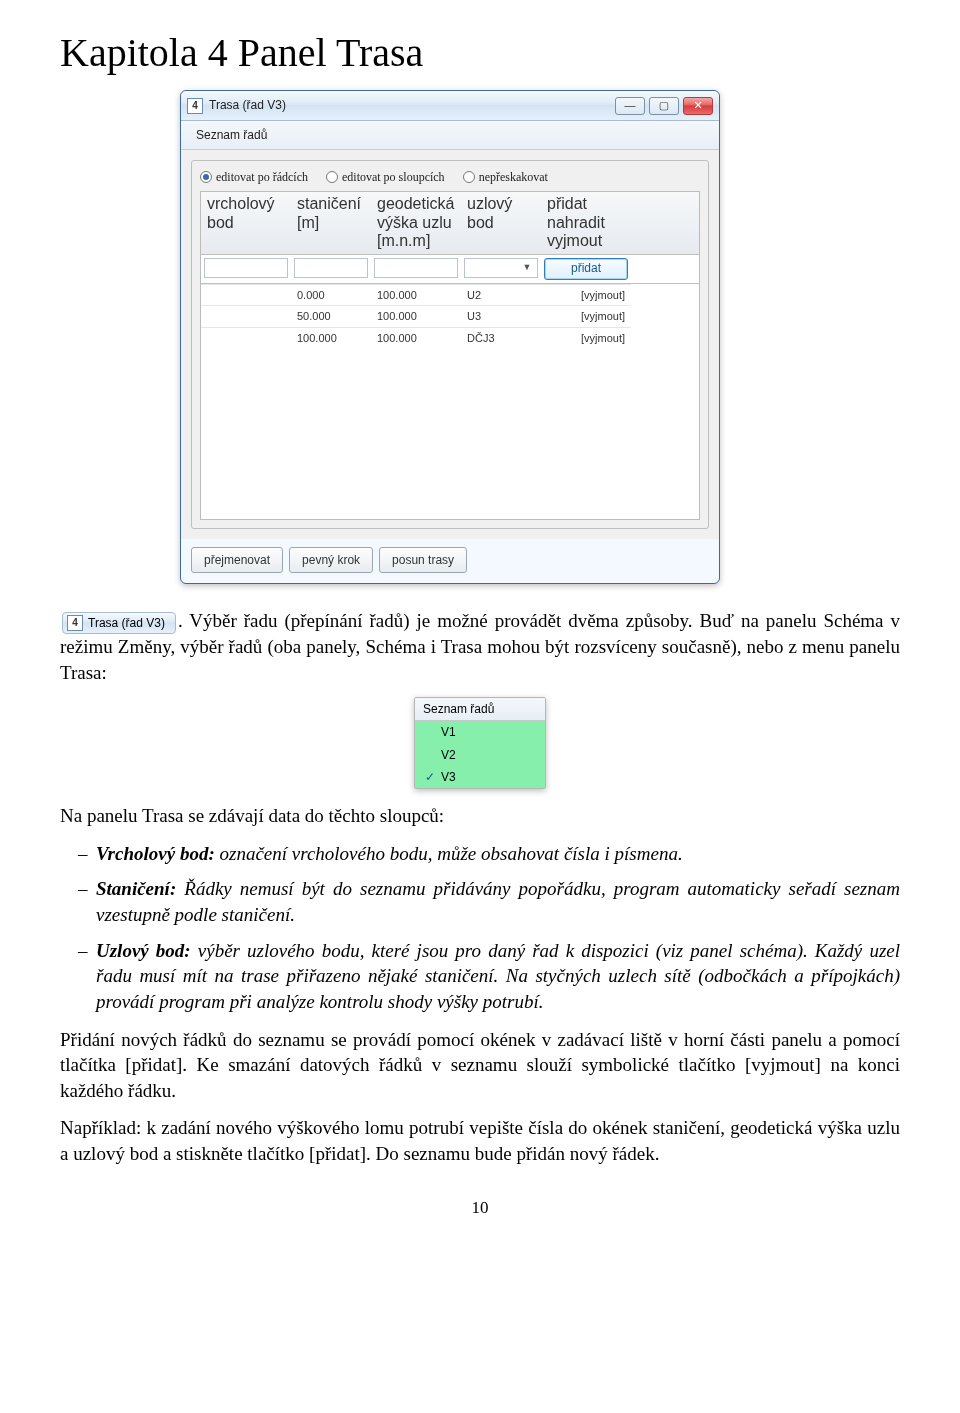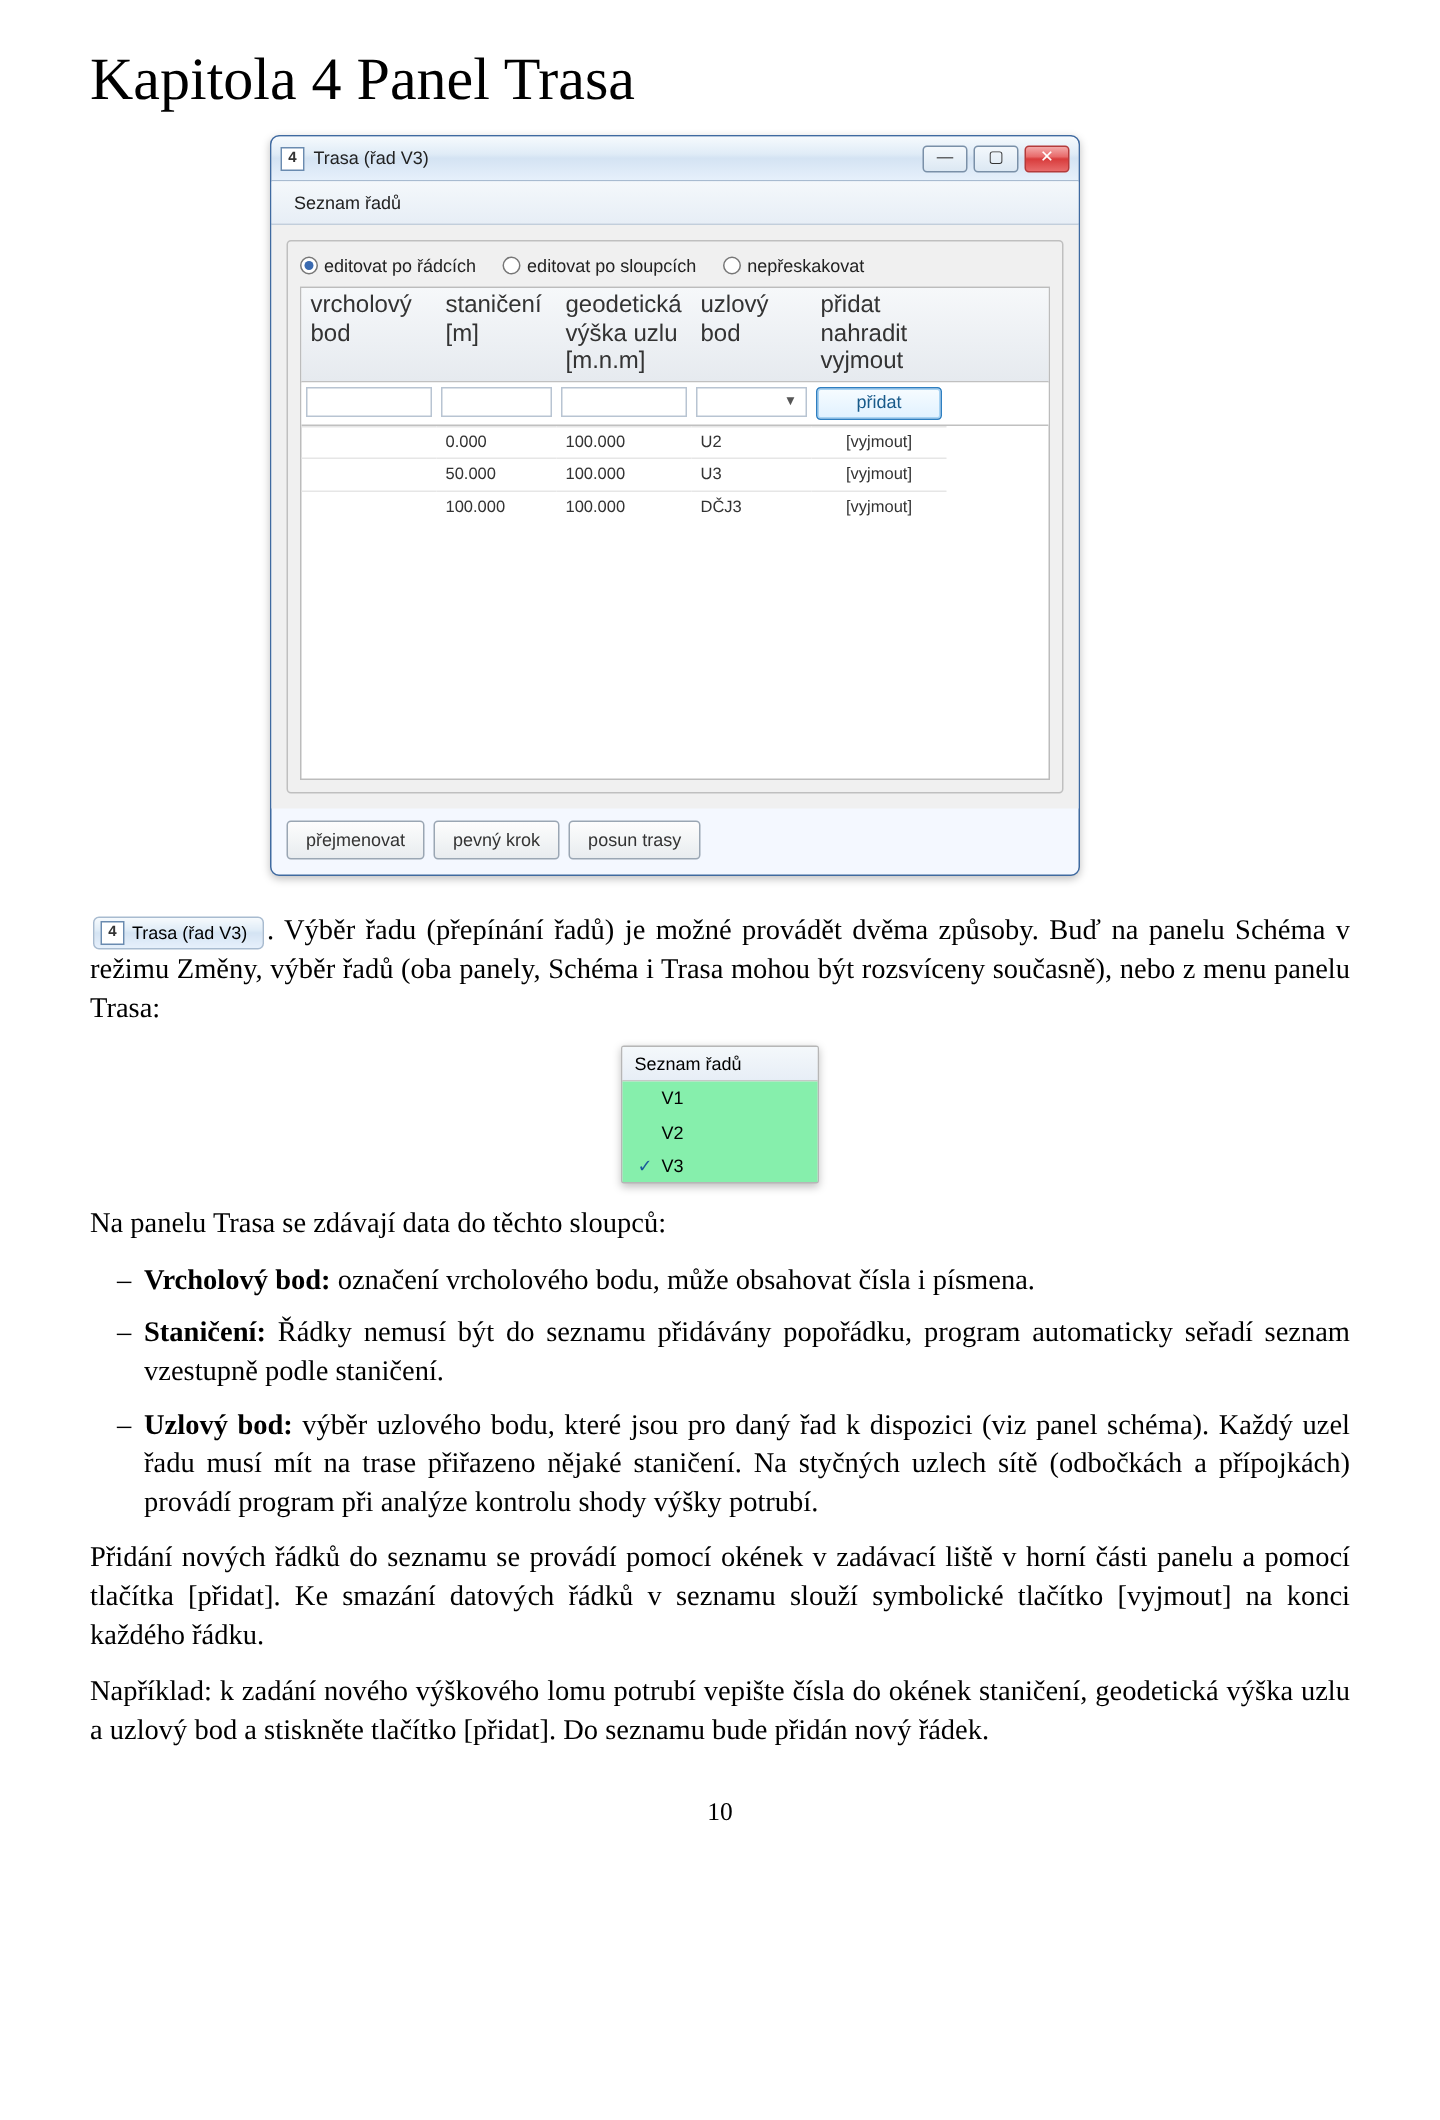--- a/index.html
+++ b/index.html
@@ -76,21 +76,21 @@
   .client {
     padding: 10px 10px 10px 10px;
     background: #f0f0f0;
   }
   .groupbox {
     border: 1px solid #bfbfbf;
     border-radius: 3px;
     padding: 8px;
     background: #f0f0f0;
   }
-  .radios { display: flex; gap: 18px; margin-bottom: 6px; }
+  .radios { display: flex; gap: 18px; margin-bottom: 6px; font-family: Liberation Serif, serif; }
   .radio-item { display: flex; align-items: center; gap: 4px; }
   .radio {
     width: 12px; height: 12px;
     border: 1px solid #777;
     border-radius: 50%;
     background: #fff;
     display: inline-flex; align-items: center; justify-content: center;
   }
   .radio.checked::after {
     content: ""; width: 6px; height: 6px; border-radius: 50%; background: #3a6ab0;
@@ -147,21 +147,21 @@
     font-size: 12px;
     display: flex; align-items: center; justify-content: center;
     box-shadow: inset 0 0 0 1px #a8d3f2;
   }
   .grid-row .dcell {
     padding: 3px 6px;
     font-size: 11px;
     color: #333;
     border-top: 1px solid #e6e6e6;
   }
-  .grid-row .dcell.last { text-align: center; }
+  .grid-row .dcell.last { text-align: right; }
 
   .bottom-btns {
     display: flex;
     gap: 6px;
     padding: 8px 10px 10px 10px;
   }
   .wbtn {
     border: 1px solid #9aa6b3;
     background: linear-gradient(#fdfdfd,#e8ecef);
     border-radius: 3px;
@@ -204,21 +204,21 @@
   }
   .dropdown .dopt {
     display: grid;
     grid-template-columns: 22px 1fr;
     align-items: center;
     padding: 3px 8px 3px 4px;
     background: #86efac;
   }
   .dropdown .dopt .check { color: #1a5a9a; font-size: 12px; text-align: center; }
 
-  ul.bullets { list-style: none; padding: 0; margin: 0 0 12px 0; }
+  ul.bullets { list-style: none; padding: 0; margin: 0 0 12px 0; font-style: italic; }
   ul.bullets > li {
     position: relative;
     padding-left: 36px;
     margin: 0 0 10px 0;
     text-align: justify;
   }
   ul.bullets > li::before {
     content: "–";
     position: absolute;
     left: 18px;

